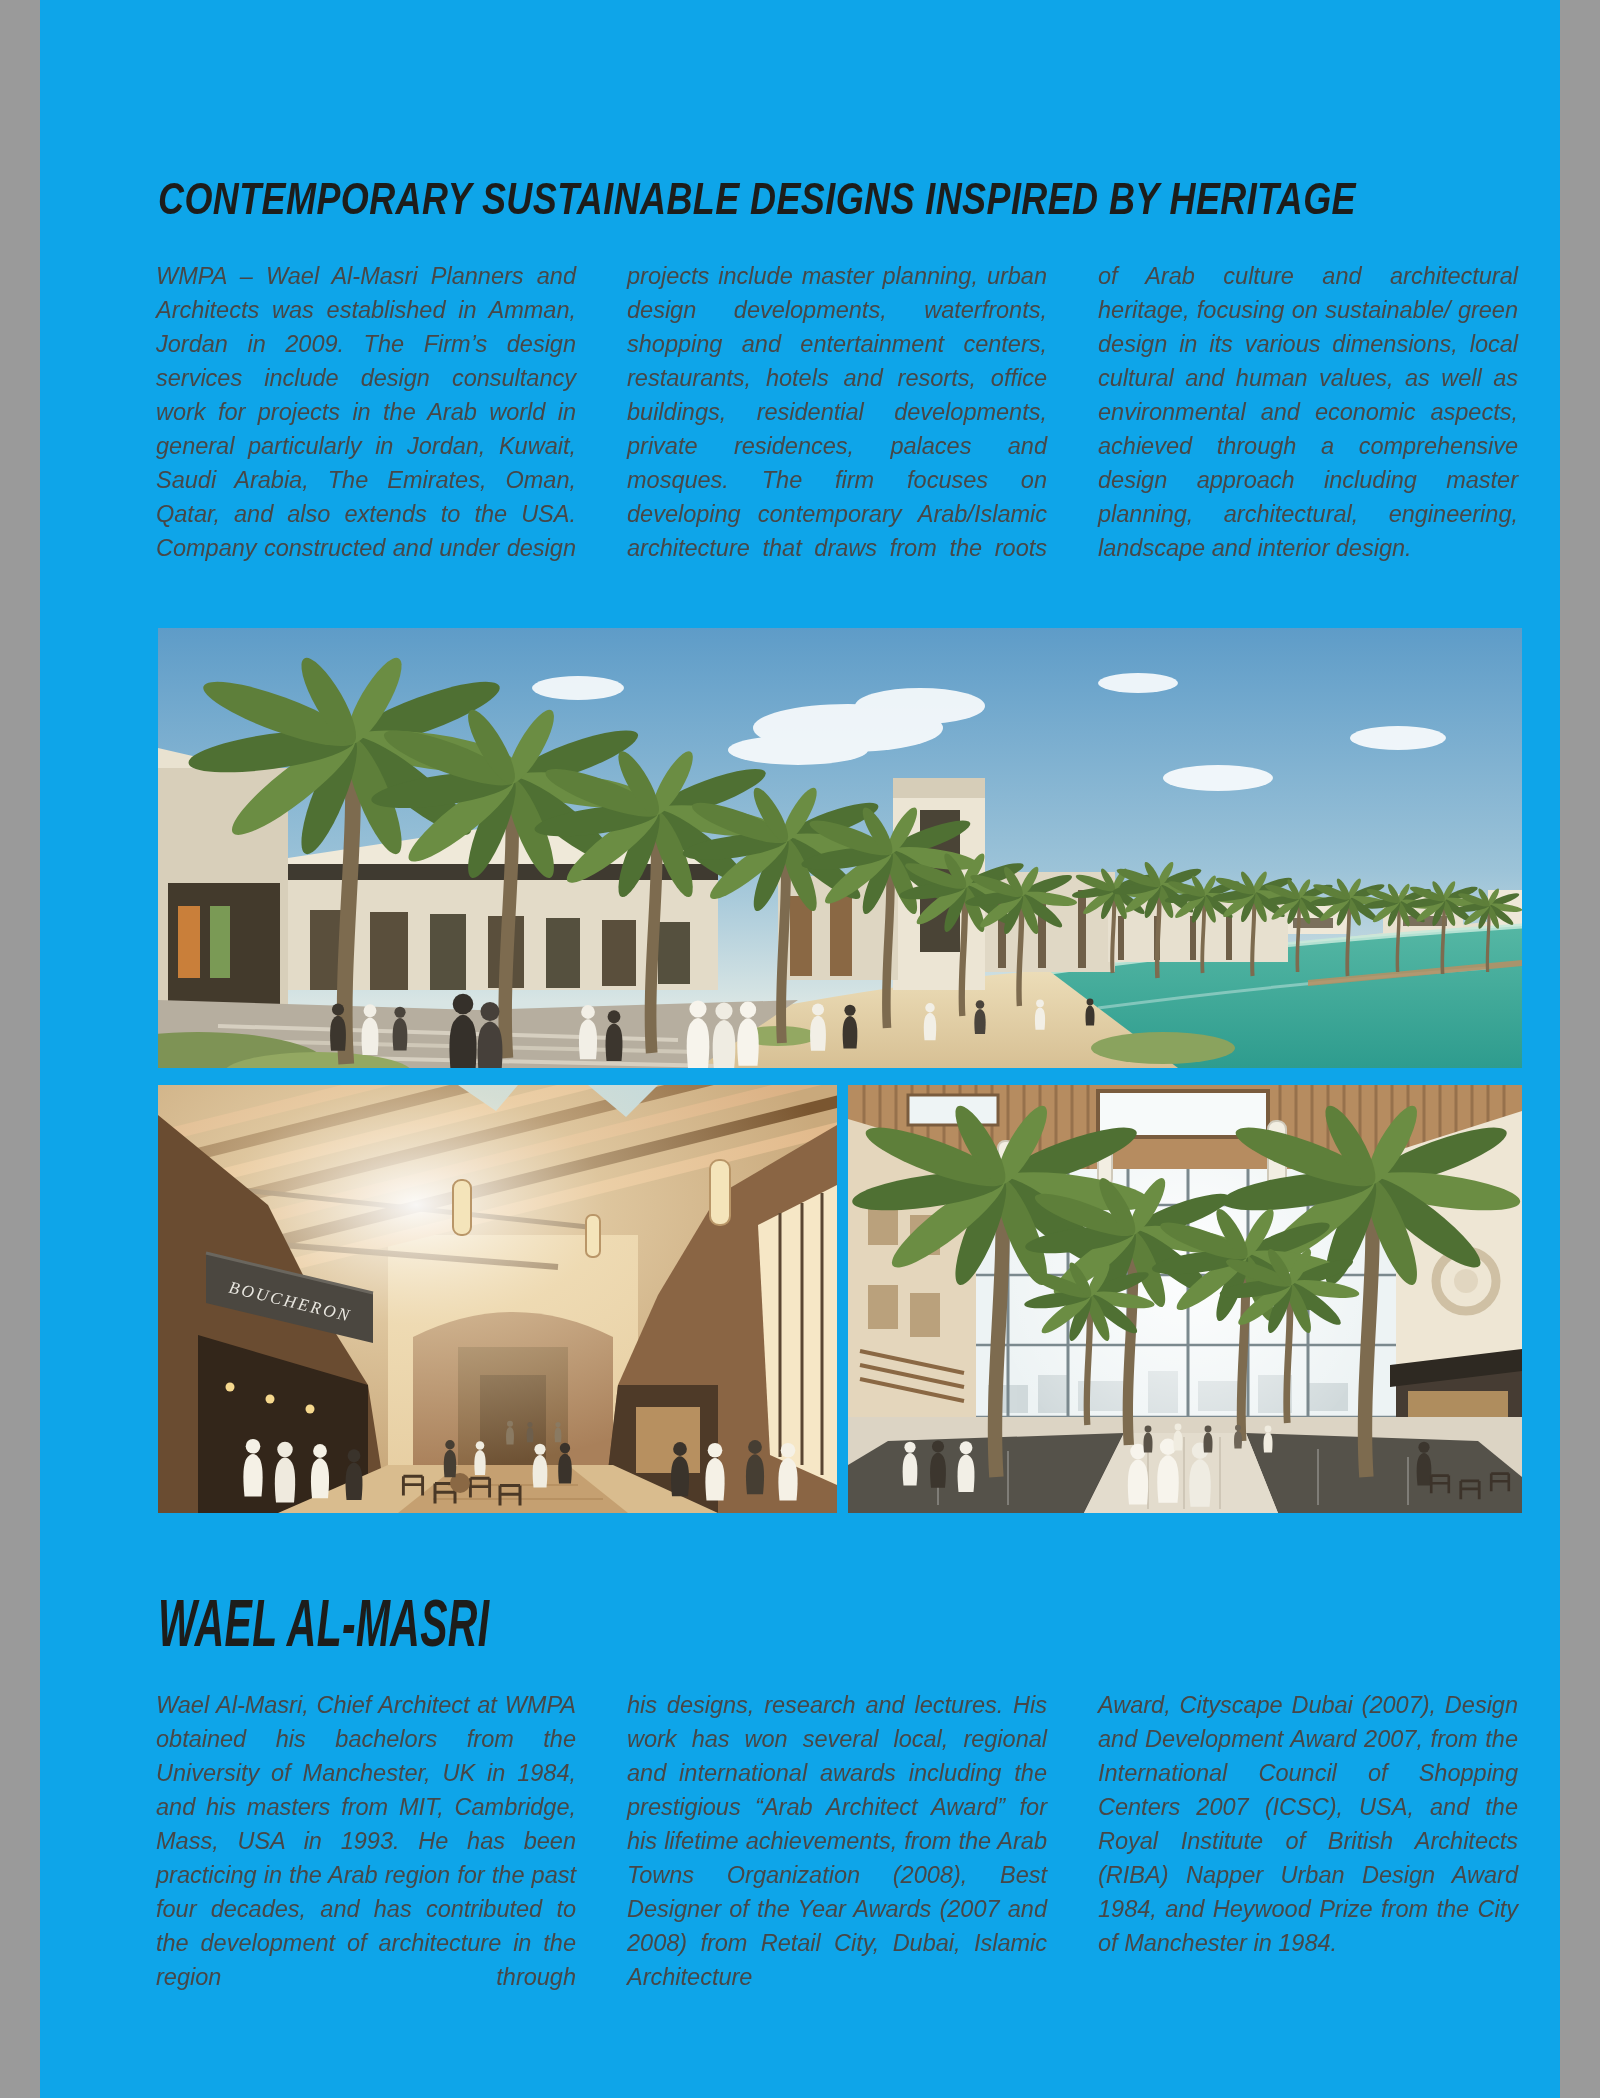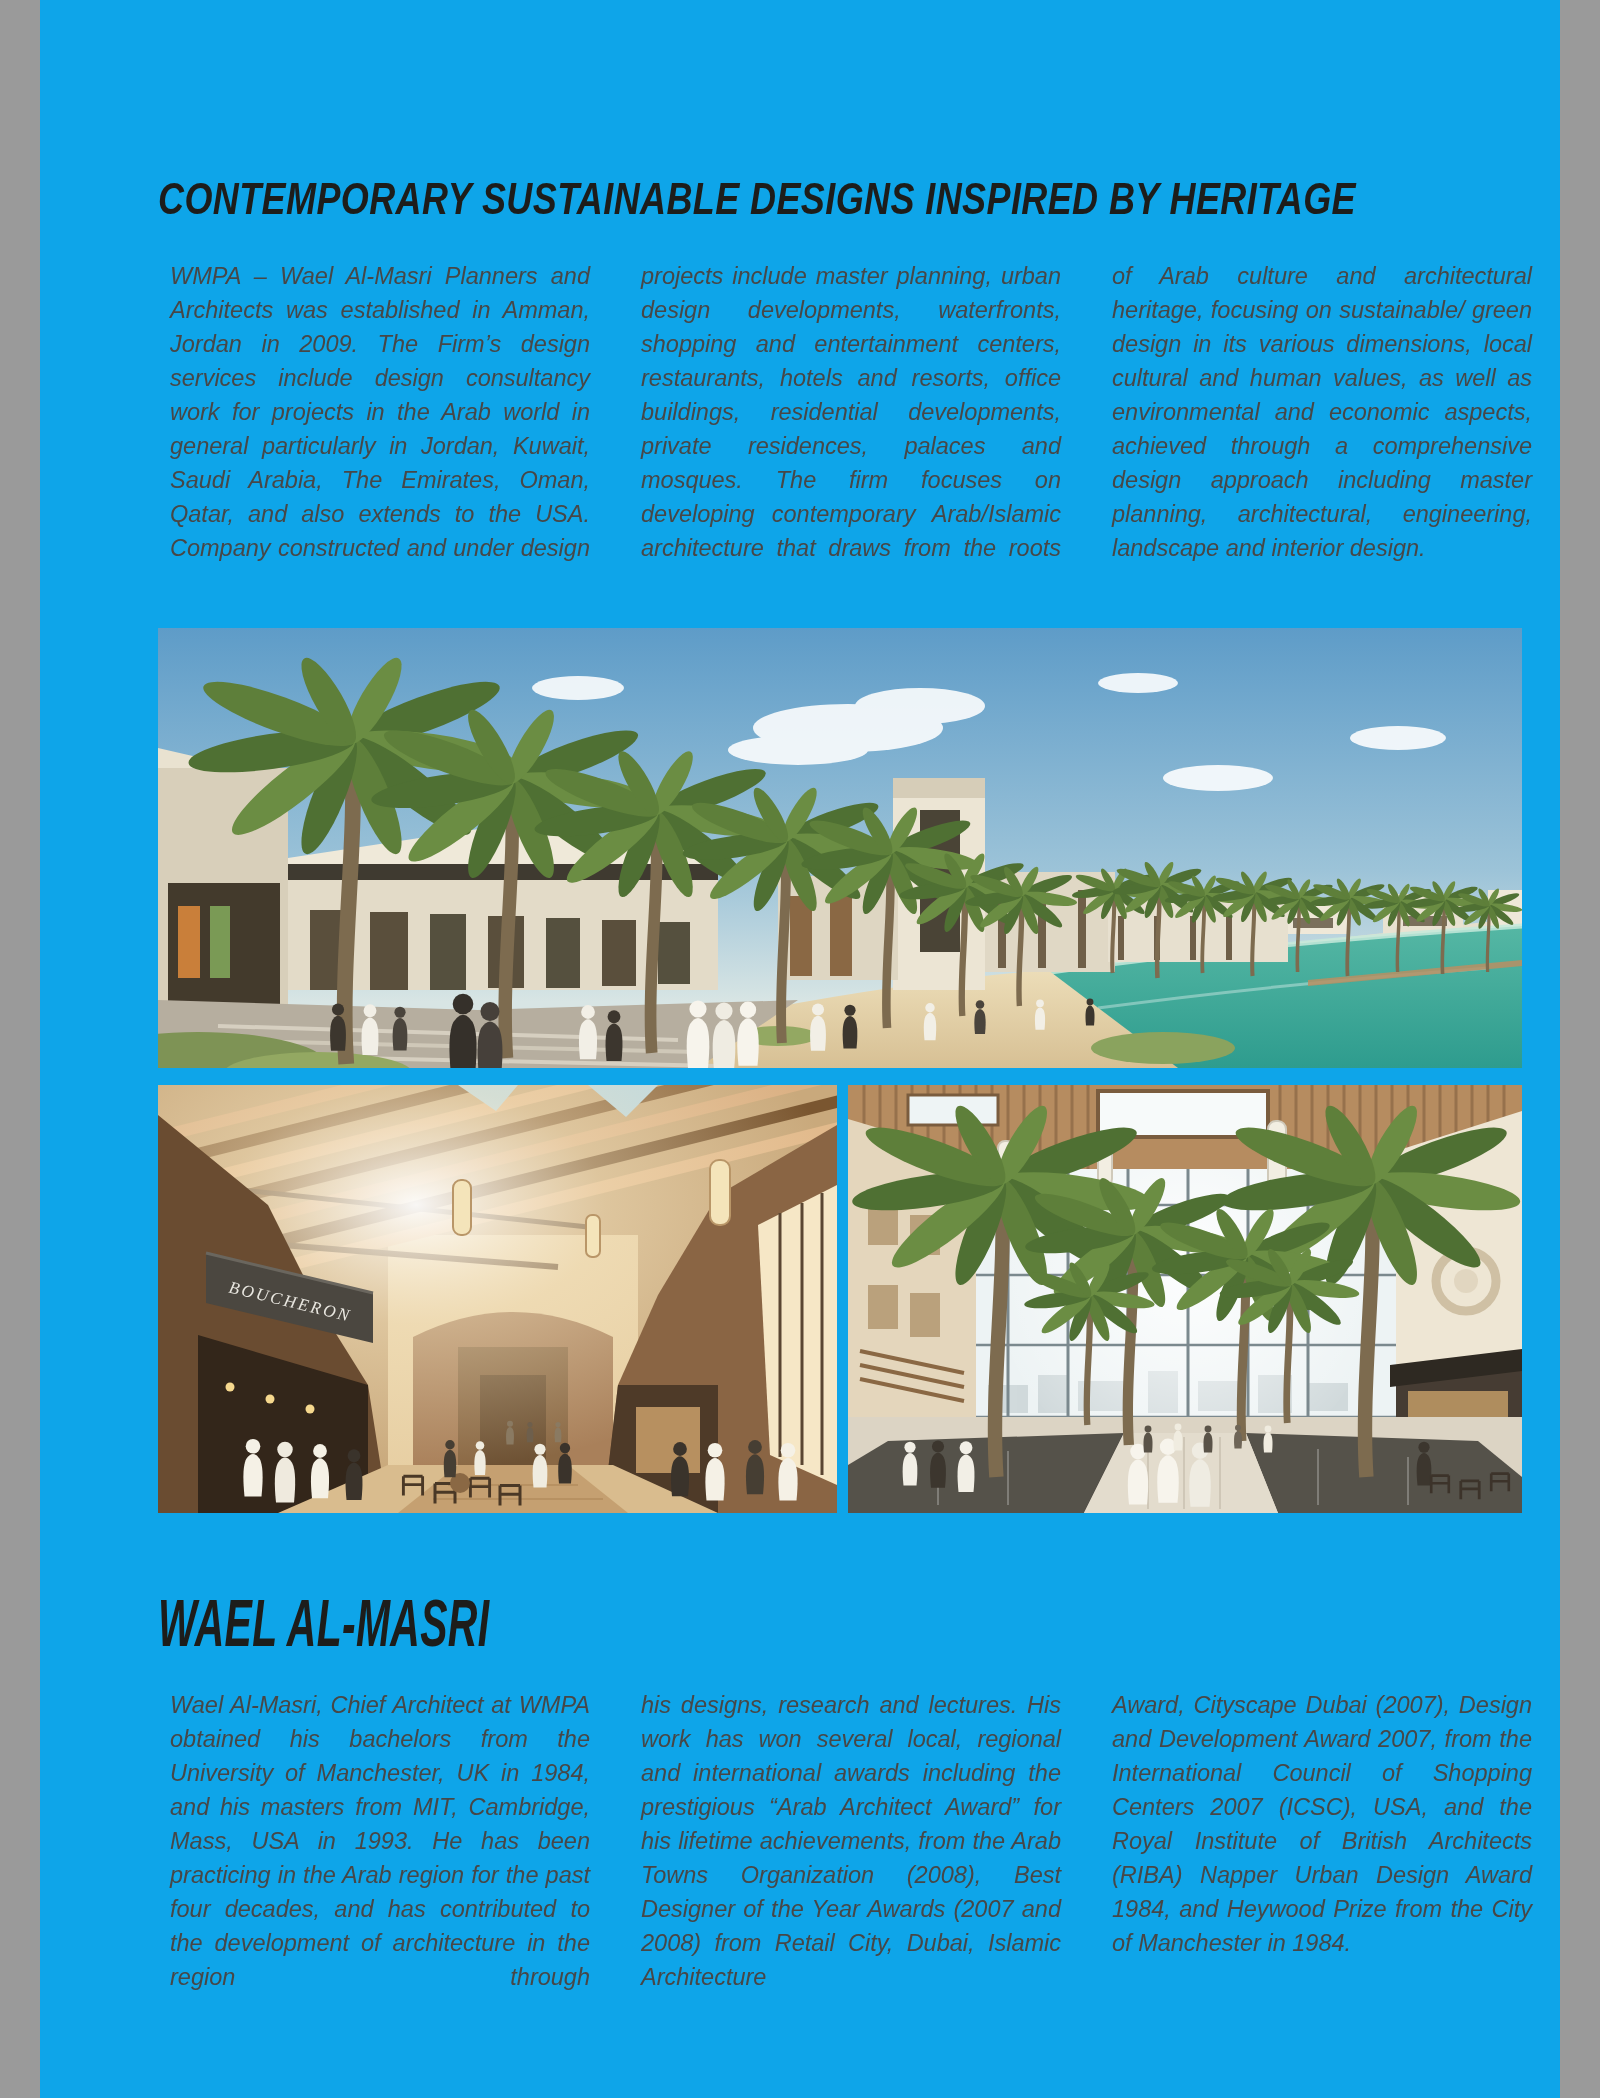--- a/index.html
+++ b/index.html
@@ -13,21 +13,21 @@
     font-style:italic;
   }
   .h-condensed{
     position:absolute;margin:0;
     font-weight:bold;color:#1d1d1b;
     white-space:nowrap;line-height:1;
     transform-origin:0 0;
   }
   #title1{left:118px;top:176px;font-size:45px;transform:scaleX(.80);letter-spacing:.5px;}
   #title2{left:118px;top:1590px;font-size:66px;transform:scaleX(.62);letter-spacing:.5px;}
-  .cols{position:absolute;left:130px;width:1364px;display:flex;gap:51px;}
+  .cols{position:absolute;left:116px;width:1364px;display:flex;gap:51px;}
   .cols.s1{top:259px;}
   .cols.s2{top:1688px;}
   .cols p{
     margin:0;width:420px;
     font-size:23.5px;line-height:34px;
     color:#474747;
     text-align:justify;
   }
   .cols p.flow{text-align-last:justify;}
   figure.photo{position:absolute;margin:0;overflow:hidden;background:#ded8cc;}

